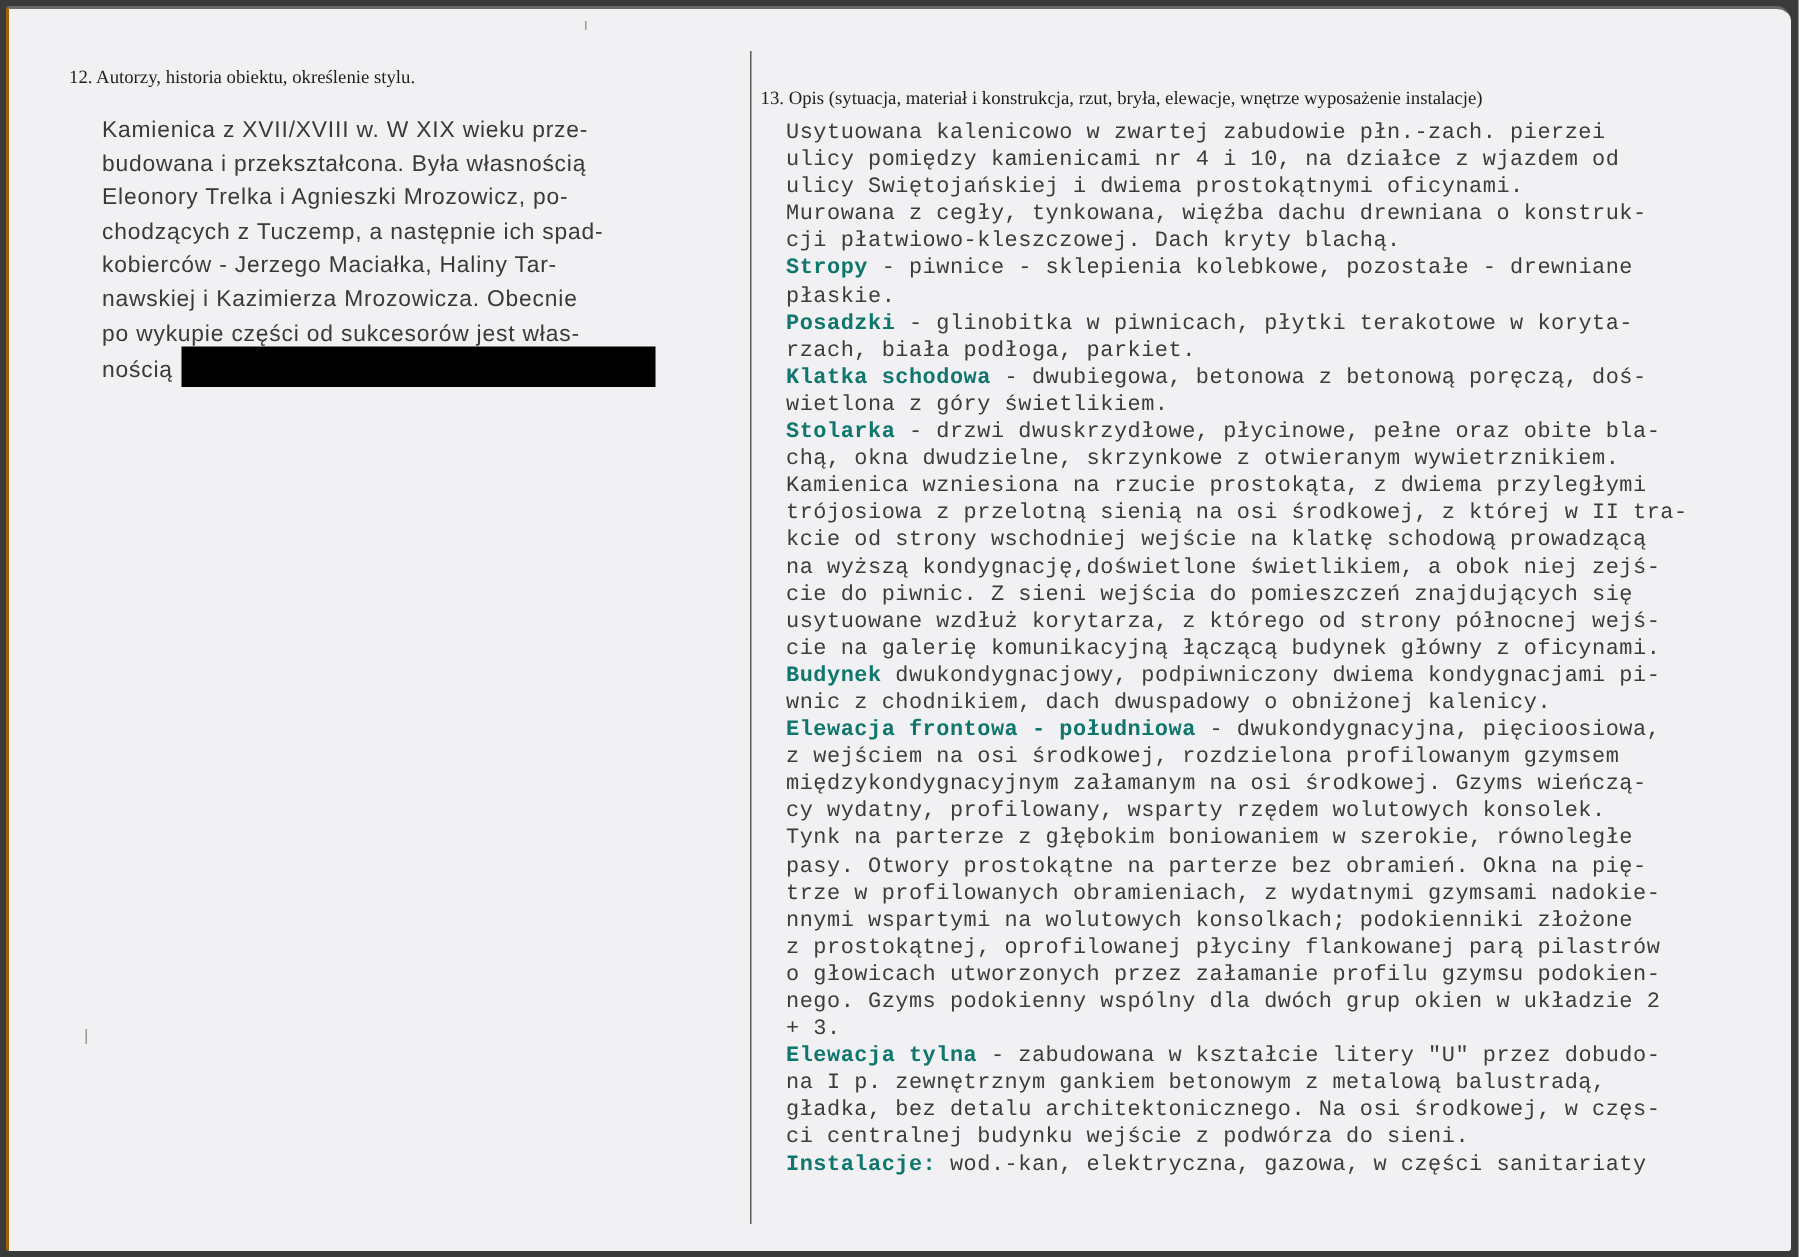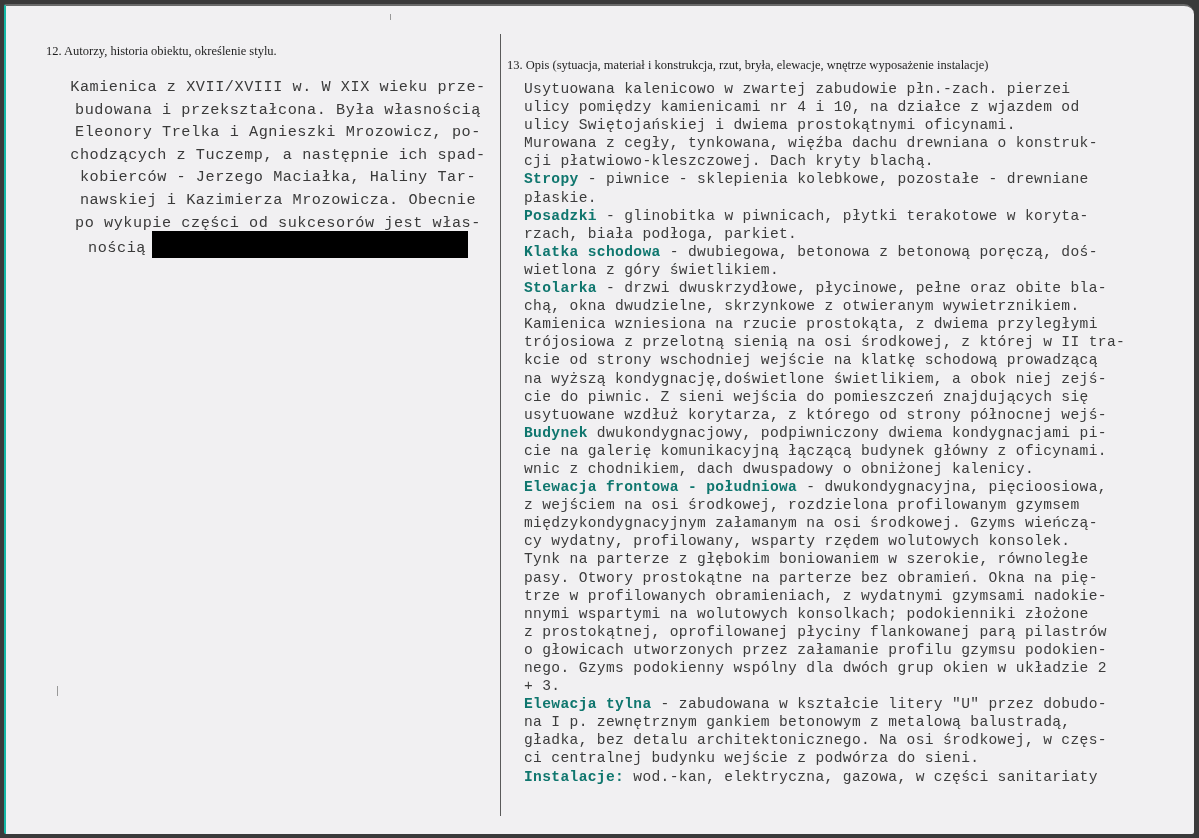--- a/index.html
+++ b/index.html
@@ -4,42 +4,41 @@
   <style>
     html, body { margin: 0; padding: 0; }
     body {
       width: 1199px; height: 838px; overflow: hidden;
       background: #3a3a3a;
       position: relative;
     }
     .sheet {
       position: absolute; left: 4px; top: 4px; width: 1190px; height: 830px;
       background: #f1f0f2;
-      border-left: 2px solid #14b8a6;
+      border-left: 2px solid #a16207;
       border-top: 2px solid #6a6a6a;
       border-radius: 2px 10px 2px 2px;
       box-sizing: border-box;
     }
     .divider {
       position: absolute; left: 494px; top: 28px; width: 1px; height: 782px;
       background: #5a5a5a;
     }
     .heading {
       position: absolute;
       font-family: "Liberation Serif", "DejaVu Serif", serif;
       font-size: 12.5px; color: #1e1e1e; white-space: nowrap;
     }
     .h12 { left: 40px; top: 38px; }
     .h13 { left: 501px; top: 52px; }
     .col-left {
       position: absolute; left: 62px; top: 70px; width: 420px;
-      font-family: Liberation Mono, monospace;
+      font-family: Liberation Sans, sans-serif;
       font-size: 15.2px; line-height: 22.6px; color: #3a3a3a;
       letter-spacing: 0.55px;
-      text-align: center;
     }
     .col-left .line { white-space: pre; height: 22.6px; }
     .redaction {
       display: inline-block; vertical-align: middle;
       width: 316px; height: 27px; background: #000;
       margin-left: 6px; position: relative; top: -3px;
     }
     .col-right {
       position: absolute; left: 518px; top: 74px; width: 640px;
       font-family: "Liberation Mono", "DejaVu Sans Mono", monospace;
@@ -83,22 +82,22 @@
       <div class="line"><b>Klatka schodowa</b><span> - dwubiegowa, betonowa z betonową poręczą, doś-</span></div>
       <div class="line"><span>wietlona z góry świetlikiem.</span></div>
       <div class="line"><b>Stolarka</b><span> - drzwi dwuskrzydłowe, płycinowe, pełne oraz obite bla-</span></div>
       <div class="line"><span>chą, okna dwudzielne, skrzynkowe z otwieranym wywietrznikiem.</span></div>
       <div class="line"><span>Kamienica wzniesiona na rzucie prostokąta, z dwiema przyległymi</span></div>
       <div class="line"><span>trójosiowa z przelotną sienią na osi środkowej, z której w II tra-</span></div>
       <div class="line"><span>kcie od strony wschodniej wejście na klatkę schodową prowadzącą</span></div>
       <div class="line"><span>na wyższą kondygnację,doświetlone świetlikiem, a obok niej zejś-</span></div>
       <div class="line"><span>cie do piwnic. Z sieni wejścia do pomieszczeń znajdujących się</span></div>
       <div class="line"><span>usytuowane wzdłuż korytarza, z którego od strony północnej wejś-</span></div>
+      <div class="line"><span>cie na galerię komunikacyjną łączącą budynek główny z oficynami.</span></div>
       <div class="line"><b>Budynek</b><span> dwukondygnacjowy, podpiwniczony dwiema kondygnacjami pi-</span></div>
-      <div class="line"><span>cie na galerię komunikacyjną łączącą budynek główny z oficynami.</span></div>
       <div class="line"><span>wnic z chodnikiem, dach dwuspadowy o obniżonej kalenicy.</span></div>
       <div class="line"><b>Elewacja frontowa - południowa</b><span> - dwukondygnacyjna, pięcioosiowa,</span></div>
       <div class="line"><span>z wejściem na osi środkowej, rozdzielona profilowanym gzymsem</span></div>
       <div class="line"><span>międzykondygnacyjnym załamanym na osi środkowej. Gzyms wieńczą-</span></div>
       <div class="line"><span>cy wydatny, profilowany, wsparty rzędem wolutowych konsolek.</span></div>
       <div class="line"><span>Tynk na parterze z głębokim boniowaniem w szerokie, równoległe</span></div>
       <div class="line"><span>pasy. Otwory prostokątne na parterze bez obramień. Okna na pię-</span></div>
       <div class="line"><span>trze w profilowanych obramieniach, z wydatnymi gzymsami nadokie-</span></div>
       <div class="line"><span>nnymi wspartymi na wolutowych konsolkach; podokienniki złożone</span></div>
       <div class="line"><span>z prostokątnej, oprofilowanej płyciny flankowanej parą pilastrów</span></div>

